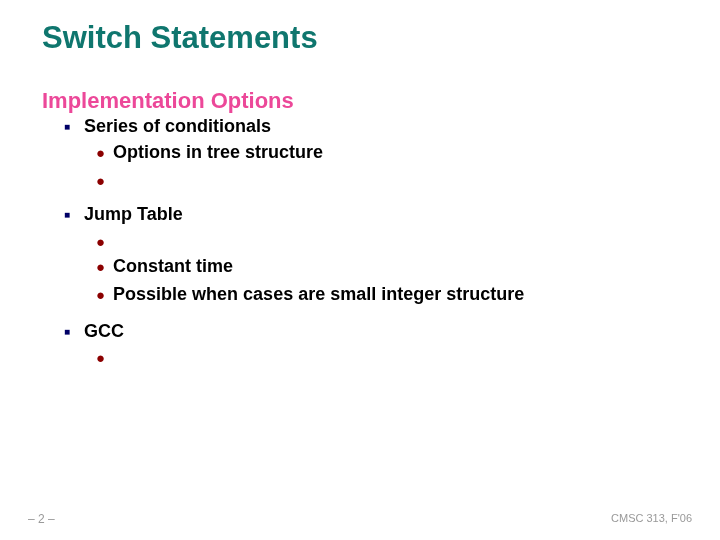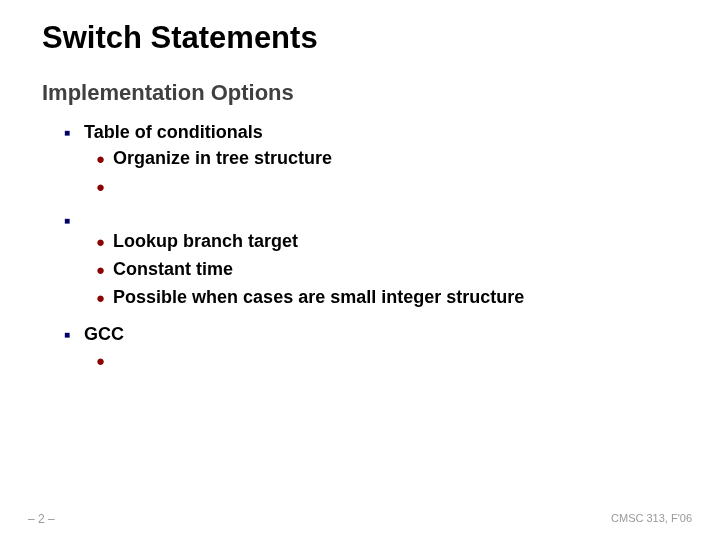--- a/index.html
+++ b/index.html
@@ -1,19 +1,19 @@
 <!DOCTYPE html>
 <html><head>
 <meta charset="utf-8">
 <style>
   * { margin: 0; padding: 0; box-sizing: border-box; }
   html, body { width: 720px; height: 540px; font-family: Arial, Helvetica, sans-serif; background: #fff; overflow: hidden; }
   .slide { width: 720px; height: 540px; position: relative; padding: 20px 42px 0 42px; }
-  .title { color: #000000; font-weight: bold; font-size: 31px; margin-bottom: 24px; }
-  .section { color: #404040; font-weight: bold; font-size: 22px; margin-bottom: 14px; }
+  .title { color: #0f766e; font-weight: bold; font-size: 31px; margin-bottom: 32px; }
+  .section { color: #ec4899; font-weight: bold; font-size: 22px; }
   .list { margin-left: 22px; }
   .item { margin-bottom: 10px; }
   .item-head { display: flex; align-items: flex-start; font-weight: bold; font-size: 18px; color: #000; line-height: 1.4; }
   .sq { color: #000066; font-size: 10px; margin-right: 14px; margin-top: 6px; flex-shrink: 0; }
   .sub { margin-left: 32px; display: flex; align-items: flex-start; font-weight: bold; font-size: 18px; color: #000; line-height: 1.55; }
   .dot { color: #8B0000; font-size: 15px; margin-right: 8px; margin-top: 2px; flex-shrink: 0; }
   .footer { position: absolute; bottom: 14px; left: 0; right: 0; padding: 0 28px; display: flex; justify-content: space-between; color: #999; font-size: 12px; }
   .footer .right { font-size: 11px; }
 </style>
 </head>
@@ -21,38 +21,38 @@
 
 <div class="slide">
   <div class="title">Switch Statements</div>
   <div class="section">Implementation Options</div>
 
   <div class="list">
 
     <div class="item">
       <div class="item-head">
         <span class="sq">■</span>
-        <span>Table of conditionals</span>
+        <span>Series of conditionals</span>
       </div>
       <div class="sub">
         <span class="dot">●</span>
-        <span>Organize in tree structure</span>
+        <span>Options in tree structure</span>
       </div>
       <div class="sub">
         <span class="dot">●</span>
       </div>
     </div>
 
     <div class="item">
       <div class="item-head">
         <span class="sq">■</span>
+        <span>Jump Table</span>
       </div>
       <div class="sub">
         <span class="dot">●</span>
-        <span>Lookup branch target</span>
       </div>
       <div class="sub">
         <span class="dot">●</span>
         <span>Constant time</span>
       </div>
       <div class="sub">
         <span class="dot">●</span>
         <span>Possible when cases are small integer structure</span>
       </div>
     </div>

